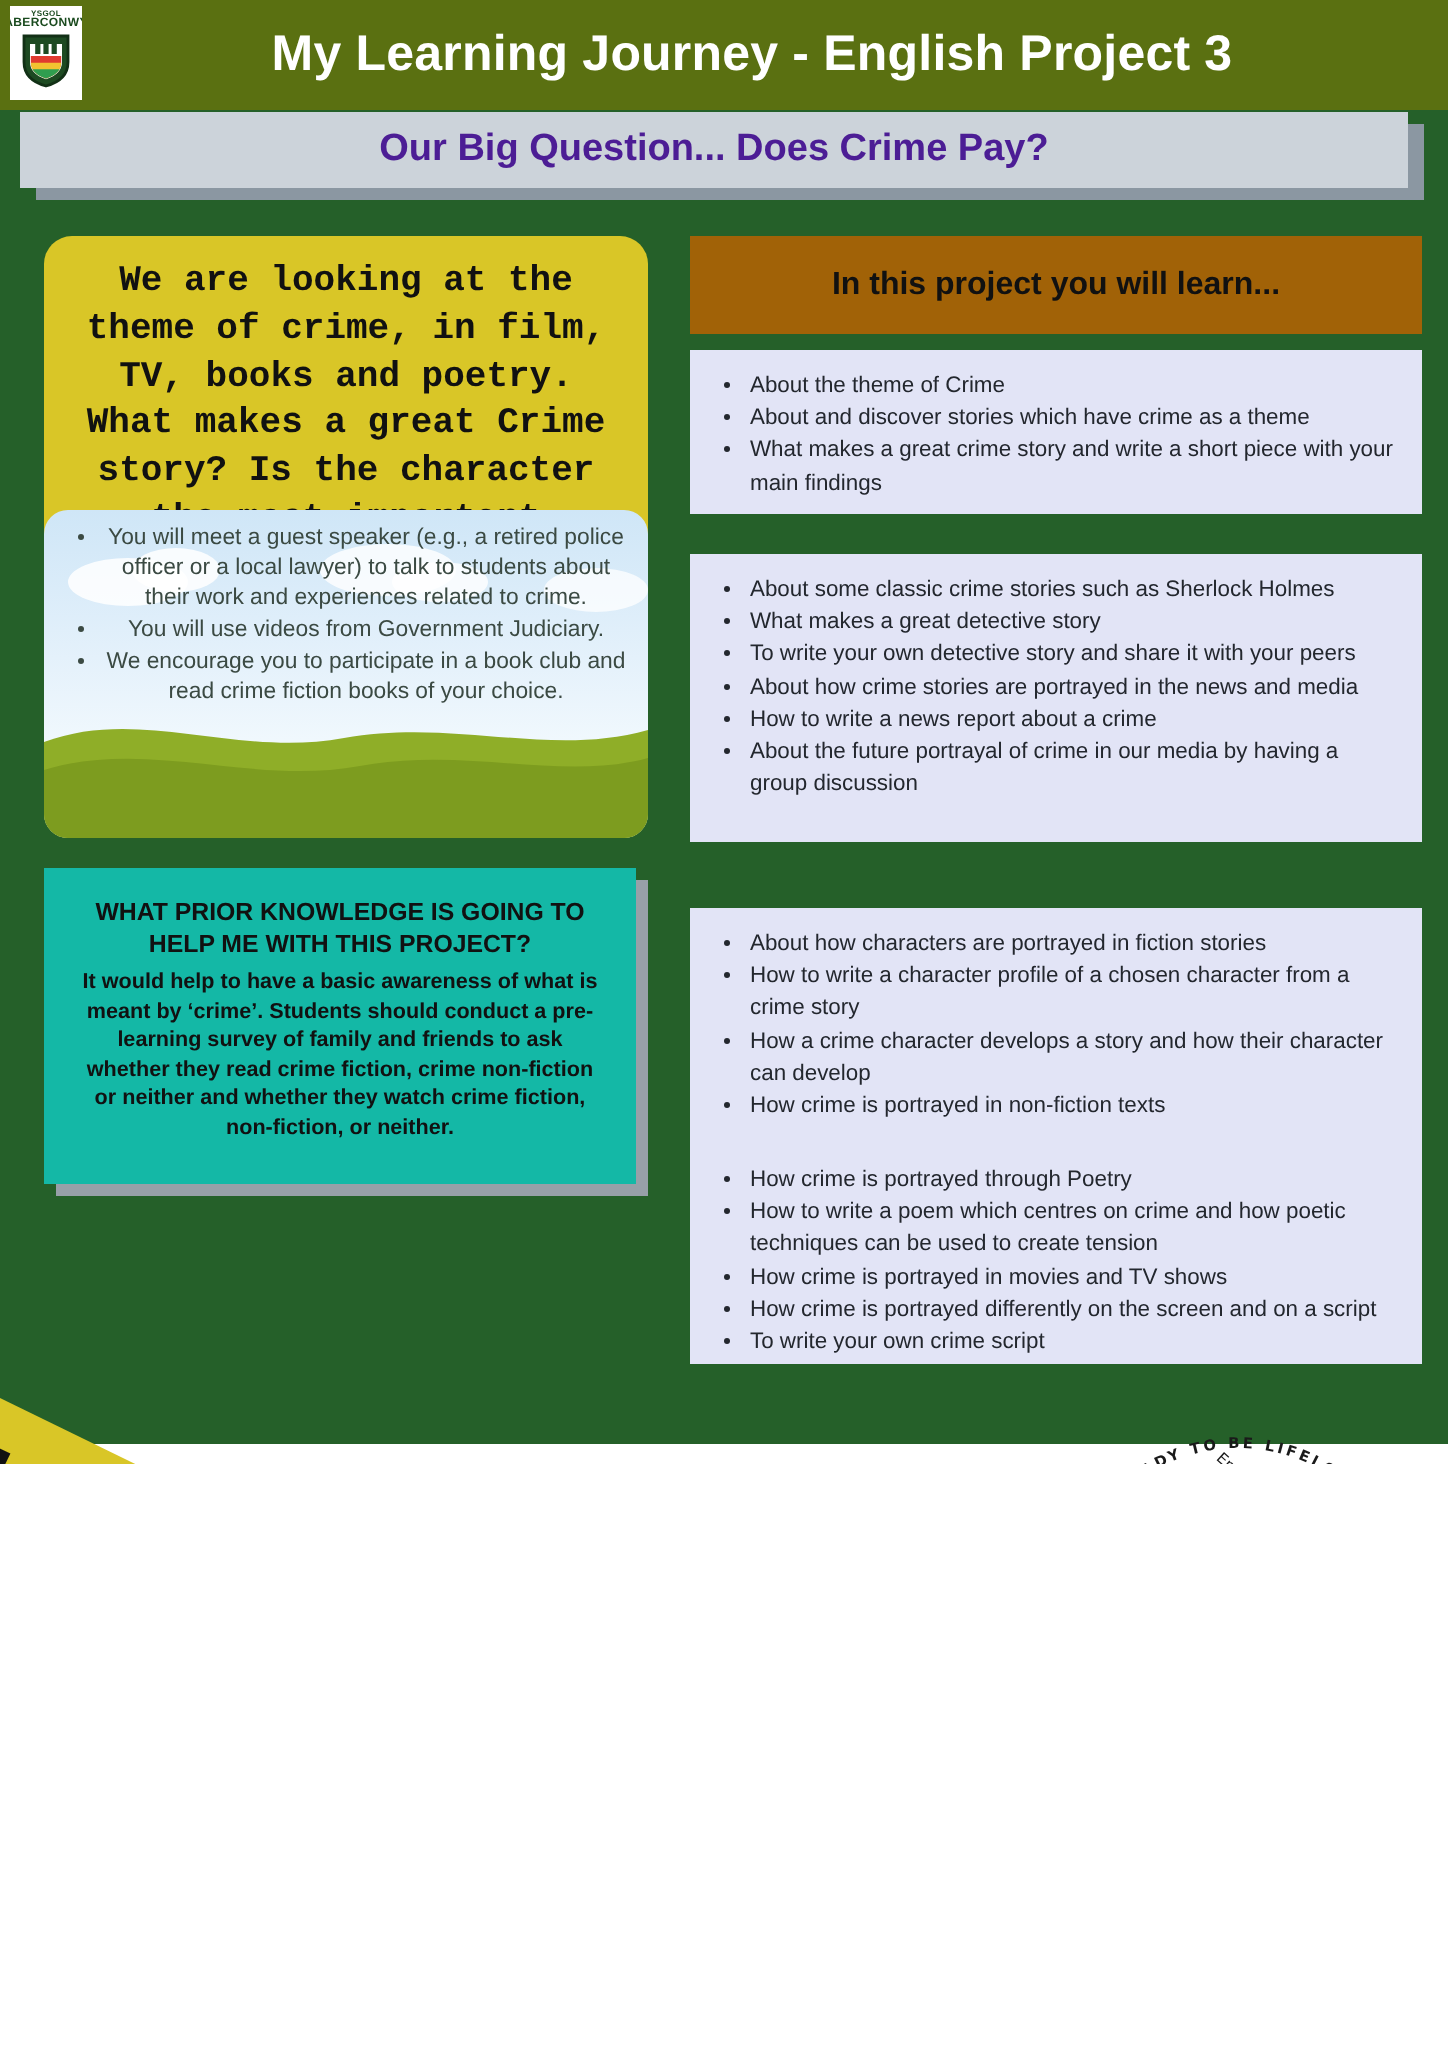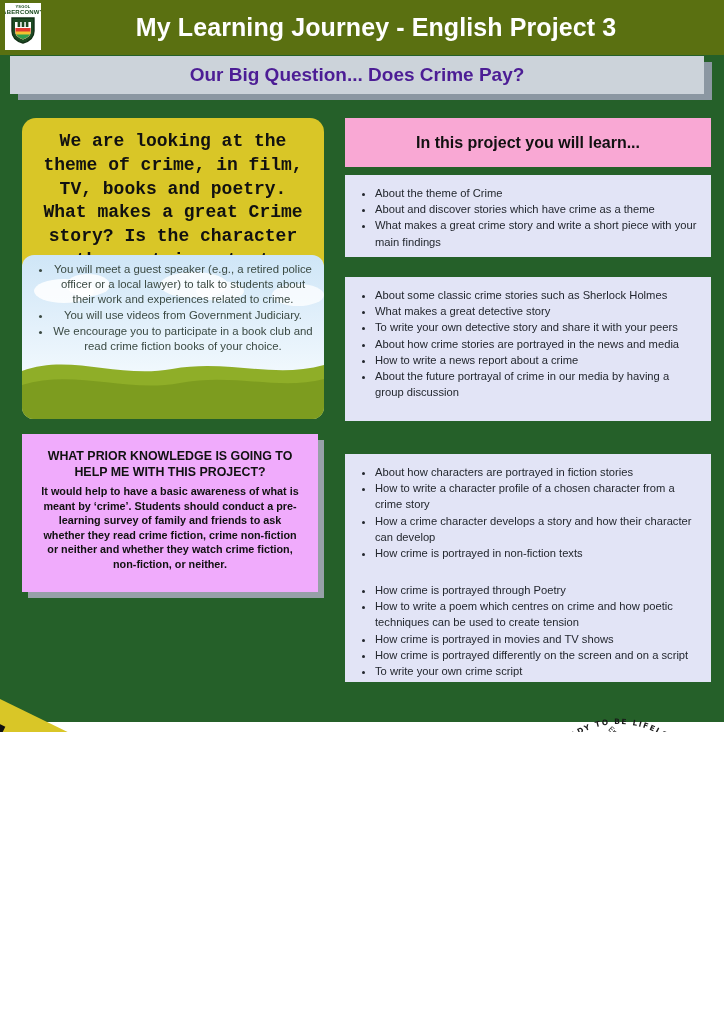--- a/index.html
+++ b/index.html
@@ -174,21 +174,21 @@
     left: 28px; top: 440px;
     width: 296px; height: 158px;
     background: #97a0a8;
     z-index: 5;
   }
   .prior-card {
     position: absolute;
     left: 22px; top: 434px;
     width: 296px;
     height: 158px;
-    background: #f0abfc;
+    background: #14b8a6;
     box-sizing: border-box;
     padding: 14px 16px;
     text-align: center;
     z-index: 6;
   }
   .prior-title {
     font-size: 12.4px;
     font-weight: bold;
     color: #111111;
     line-height: 1.3;
@@ -199,21 +199,21 @@
     font-weight: bold;
     color: #111111;
     line-height: 1.34;
   }
 
   
   .learn-header {
     position: absolute;
     left: 345px; top: 118px;
     width: 366px; height: 49px;
-    background: #f9a8d4;
+    background: #a16207;
     display: flex;
     align-items: center;
     justify-content: center;
     z-index: 6;
   }
   .learn-header-text {
     font-size: 16px;
     font-weight: bold;
     color: #111111;
   }

